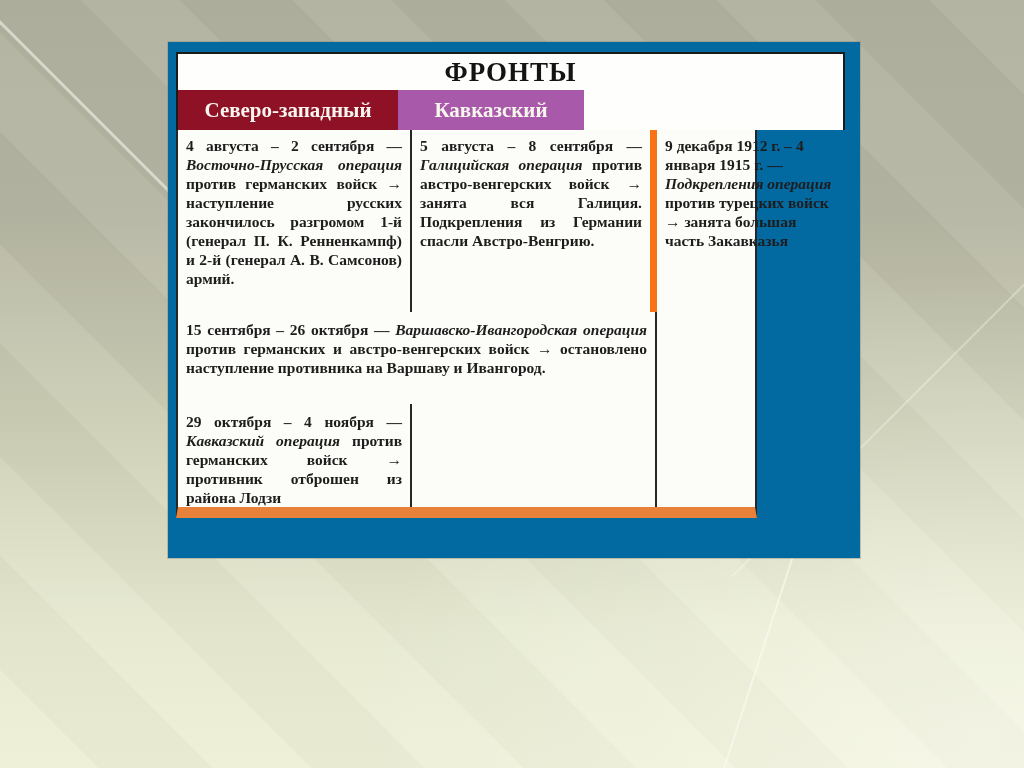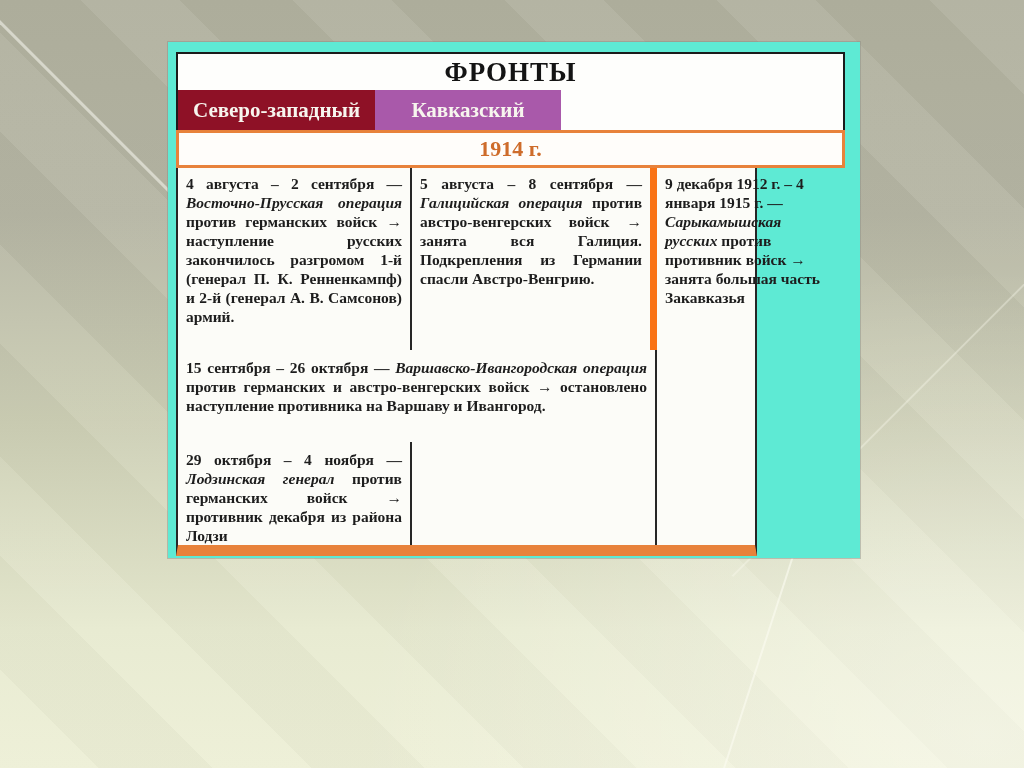--- a/index.html
+++ b/index.html
@@ -14,35 +14,35 @@
       repeating-linear-gradient(45deg, rgba(255,255,255,.05) 0 70px, rgba(0,0,0,.02) 70px 150px),
       linear-gradient(to bottom, #b0b09e 0%, #b5b5a3 28%, #ccceb4 55%, #e7ead0 82%, #edefd6 100%);
   }
   .crease{position:absolute;background:rgba(255,255,250,.5);}
   .crease1{left:-80px;top:-60px;width:620px;height:3px;transform:rotate(45deg);transform-origin:left top;}
   .crease2{left:822px;top:470px;width:420px;height:2px;transform:rotate(108deg);transform-origin:left top;background:rgba(252,252,242,.6);}
   .crease3{left:1030px;top:280px;width:420px;height:2px;transform:rotate(135deg);transform-origin:left top;background:rgba(252,252,242,.35);}
 
   .scan{
     position:absolute;left:168px;top:42px;width:692px;height:516px;
-    background:#5eead4;outline:1px solid rgba(140,140,130,.45);
+    background:#0369a1;outline:1px solid rgba(140,140,130,.45);
   }
   .tbl{position:absolute;left:8px;top:10px;width:669px;box-sizing:border-box;}
 
   .top-block{box-sizing:border-box;border:2px solid #1b1b1b;border-bottom:none;background:#fefefc;}
   .title-row{
     height:36px;display:flex;align-items:center;justify-content:center;
     font-weight:bold;font-size:27px;letter-spacing:1px;color:#141414;
   }
   .hdr-row{display:flex;height:40px;}
   .hdr{
     display:flex;align-items:center;justify-content:center;box-sizing:border-box;
     color:#f7f5ee;font-weight:bold;font-size:21px;background:#888;
   }
-  .hdr-nw{width:197px;}
+  .hdr-nw{width:220px;}
   .hdr-sw{width:245px;}
   .hdr-cau{width:186px;}
 
   .year-row{
     box-sizing:border-box;height:38px;border:3px solid #e8823b;background:#fffdfa;
     display:flex;align-items:center;justify-content:center;
     font-weight:bold;font-size:22px;color:#ce6c2b;
   }
 
   .body{
@@ -81,25 +81,24 @@
   <div class="tbl">
 
     <div class="top-block">
       <div class="title-row">ФРОНТЫ</div>
       <div class="hdr-row">
         <div class="hdr hdr-nw" style="background-color: rgb(142, 17, 38);">Северо-западный</div>
         <div class="hdr hdr-cau" style="background-color: rgb(169, 89, 170);">Кавказский</div>
       </div>
     </div>
 
-    <div class="year-row" style="border-color: rgb(232, 130, 59); color: rgb(206, 108, 43);">1914 г.</div>
 
     <div class="body" style="border-bottom-color: rgb(232, 130, 59);">
       <div class="cell c-nw"><span class="run-n">4 августа – 2 сентября — </span><span class="run-i">Восточно-Прусская операция</span><span class="run-n"> против германских войск → наступление русских закончилось разгромом </span><span class="run-b">1-й</span><span class="run-n"> (генерал П. К. Ренненкампф) и </span><span class="run-b">2-й</span><span class="run-n"> (генерал А. В. Самсонов) армий.</span></div>
       <div class="cell c-sw"><span class="run-n">5 августа – 8 сентября — </span><span class="run-i">Галицийская операция</span><span class="run-n"> против австро-венгерских войск → занята вся Галиция. Подкрепления из Германии спасли Австро-Венгрию.</span></div>
-      <div class="cell c-cau"><span class="run-n">9 декабря 1912 г. – 4 января 1915 г. — </span><span class="run-i">Сарыкамышская русских</span><span class="run-n"> против противник войск → занята большая часть Закавказья</span></div>
+      <div class="cell c-cau"><span class="run-n">9 декабря 1912 г. – 4 января 1915 г. — </span><span class="run-i">Подкрепления операция</span><span class="run-n"> против турецких войск → занята большая часть Закавказья</span></div>
       <div class="cell c-war"><span class="run-n">15 сентября – 26 октября — </span><span class="run-i">Варшавско-Ивангородская операция</span><span class="run-n"> против германских и австро-венгерских войск → остановлено наступление противника на Варшаву и Ивангород.</span></div>
-      <div class="cell c-lodz"><span class="run-n">29 октября – 4 ноября — </span><span class="run-i">Лодзинская генерал</span><span class="run-n"> против германских войск → противник декабря из района Лодзи</span></div>
+      <div class="cell c-lodz"><span class="run-n">29 октября – 4 ноября — </span><span class="run-i">Кавказский операция</span><span class="run-n"> против германских войск → противник отброшен из района Лодзи</span></div>
       <div class="cell c-empty"></div>
     </div>
 
   </div>
 </div>
 
 </body></html>

